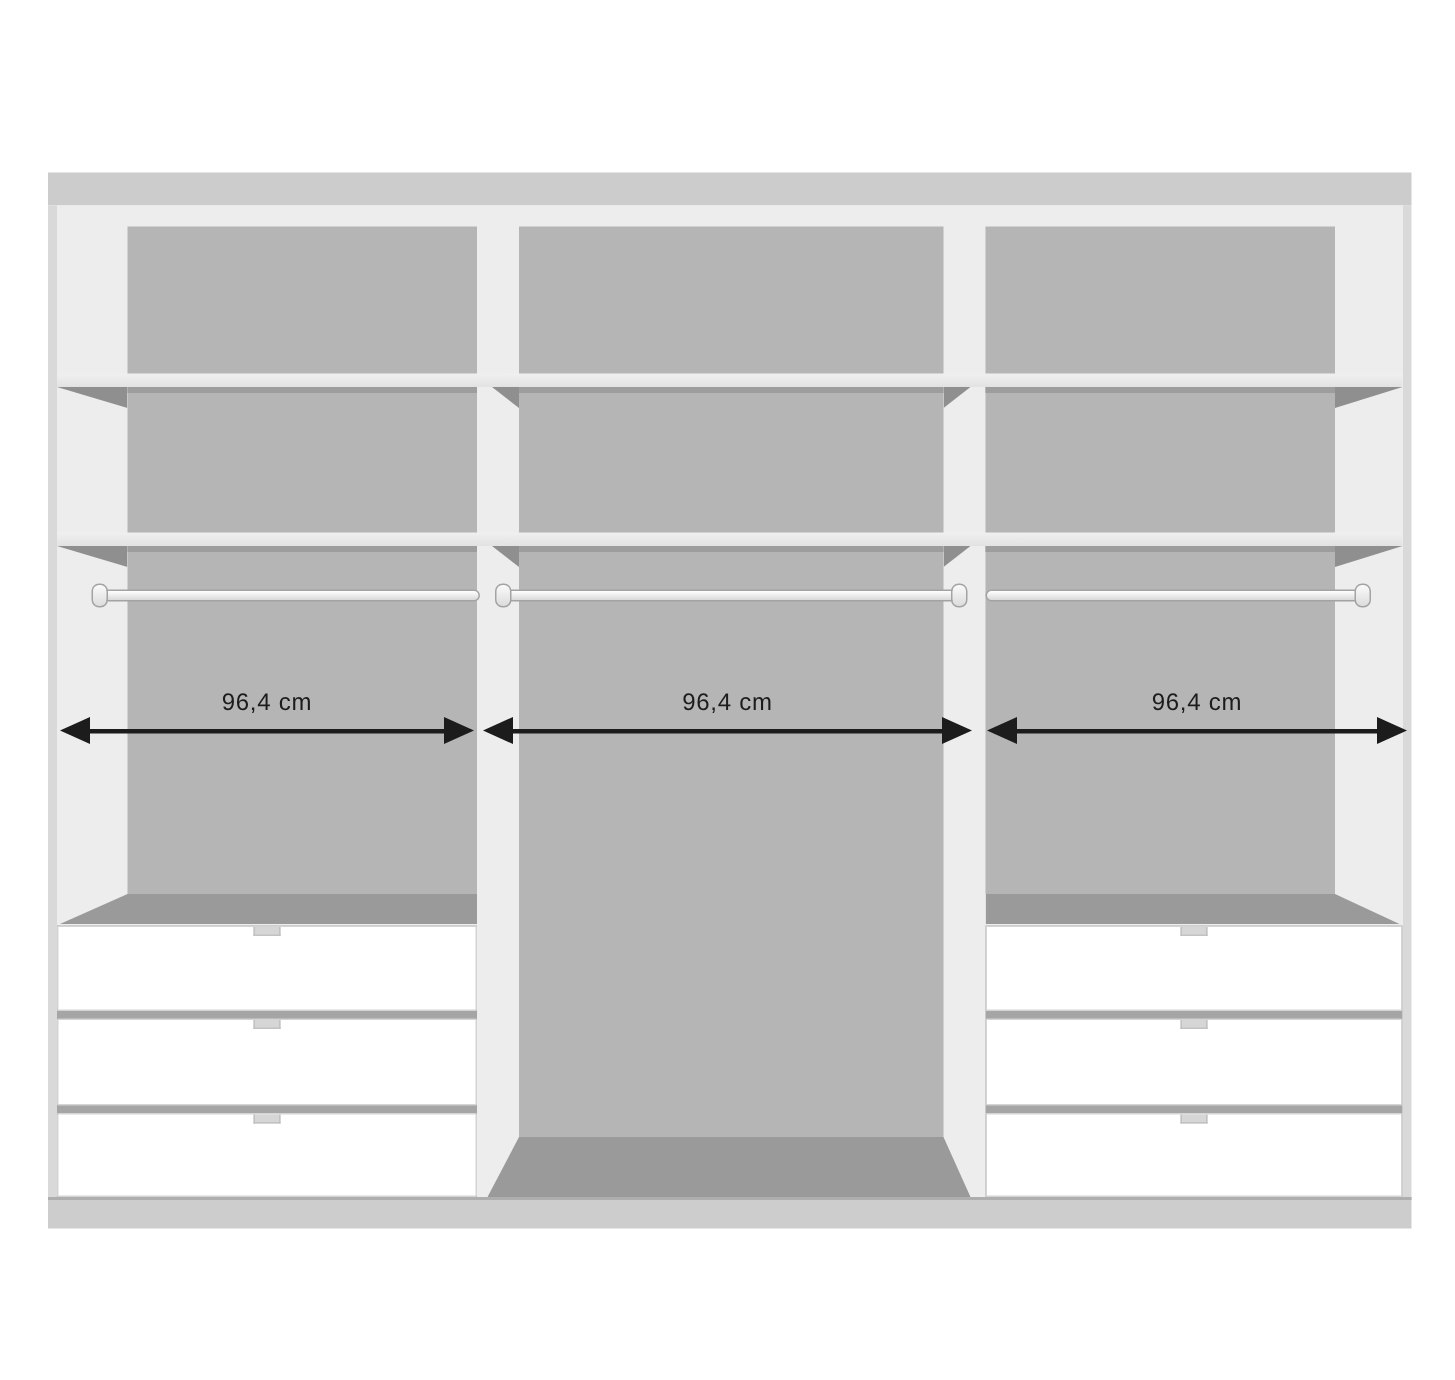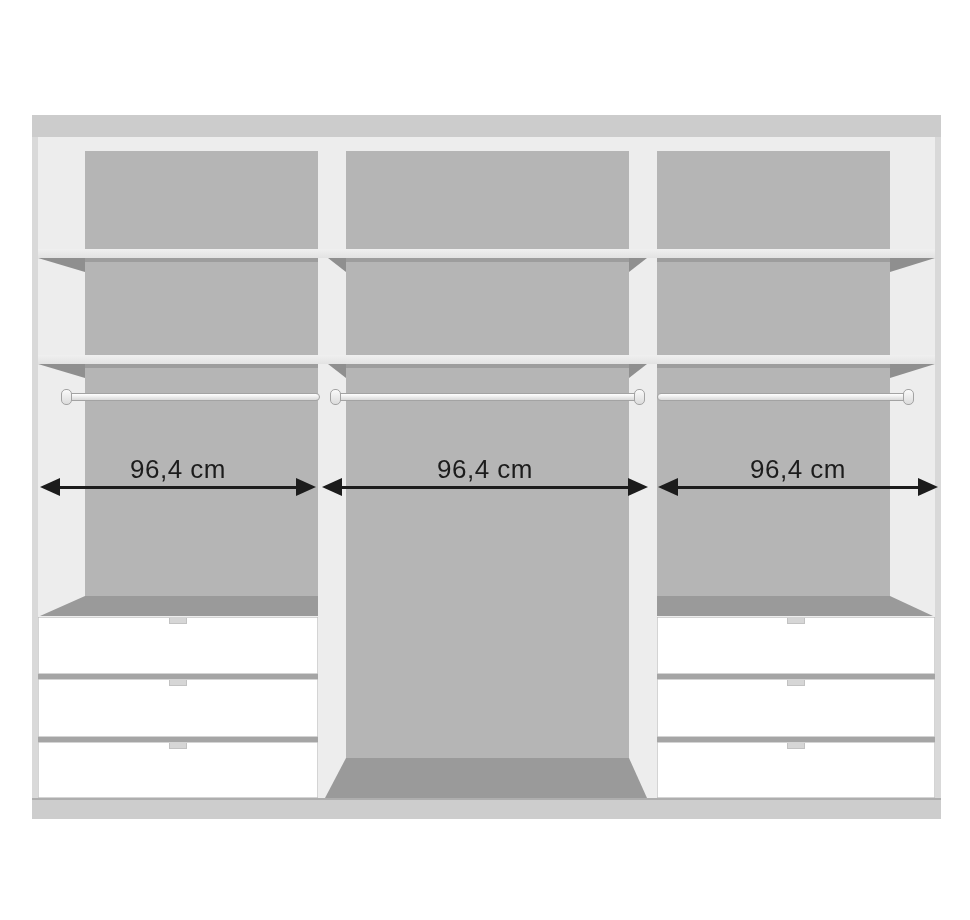--- a/index.html
+++ b/index.html
@@ -64,21 +64,21 @@
     background:var(--handle,#d6d6d6);border:1px solid #c2c2c2;border-top:none;box-sizing:border-box;}
   .plinth{position:absolute;left:0;top:683px;width:909px;height:21px;
     background:var(--plinth,#cdcdcd);border-top:2px solid #aeaeae;box-sizing:border-box;}
   
   .dim-line{position:absolute;top:486px;height:3px;background:var(--ink,#1c1c1c);}
   .arrowhead{position:absolute;top:478px;width:0;height:0;
     border-top:9px solid transparent;border-bottom:9px solid transparent;}
   .arrowhead.point-left{border-right:20px solid var(--ink,#1c1c1c);}
   .arrowhead.point-right{border-left:20px solid var(--ink,#1c1c1c);}
   .dim-label{position:absolute;top:456px;width:120px;height:26px;line-height:26px;
-    text-align:center;font-size:26px;color:var(--ink,#1c1c1c);letter-spacing:0.5px;}
+    text-align:center;font-size:16px;color:var(--ink,#1c1c1c);letter-spacing:0.5px;}
 </style>
 </head>
 <body>
 
 <div class="canvas">
 
   <div class="wardrobe">
     <div class="top-strip"></div>
     <div class="frame-side left"></div>
     <div class="frame-side right"></div>

